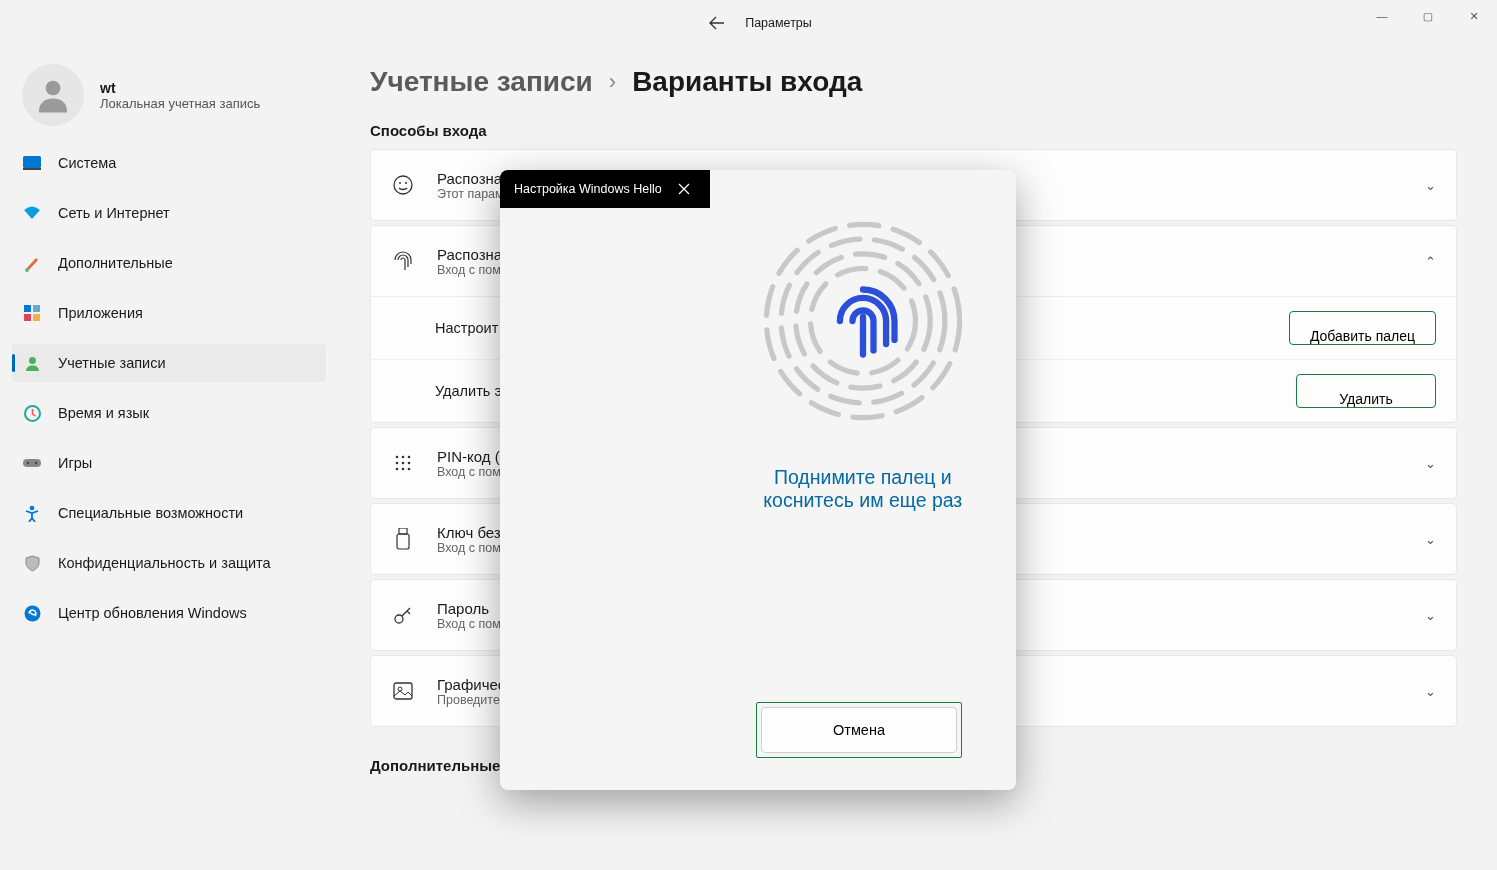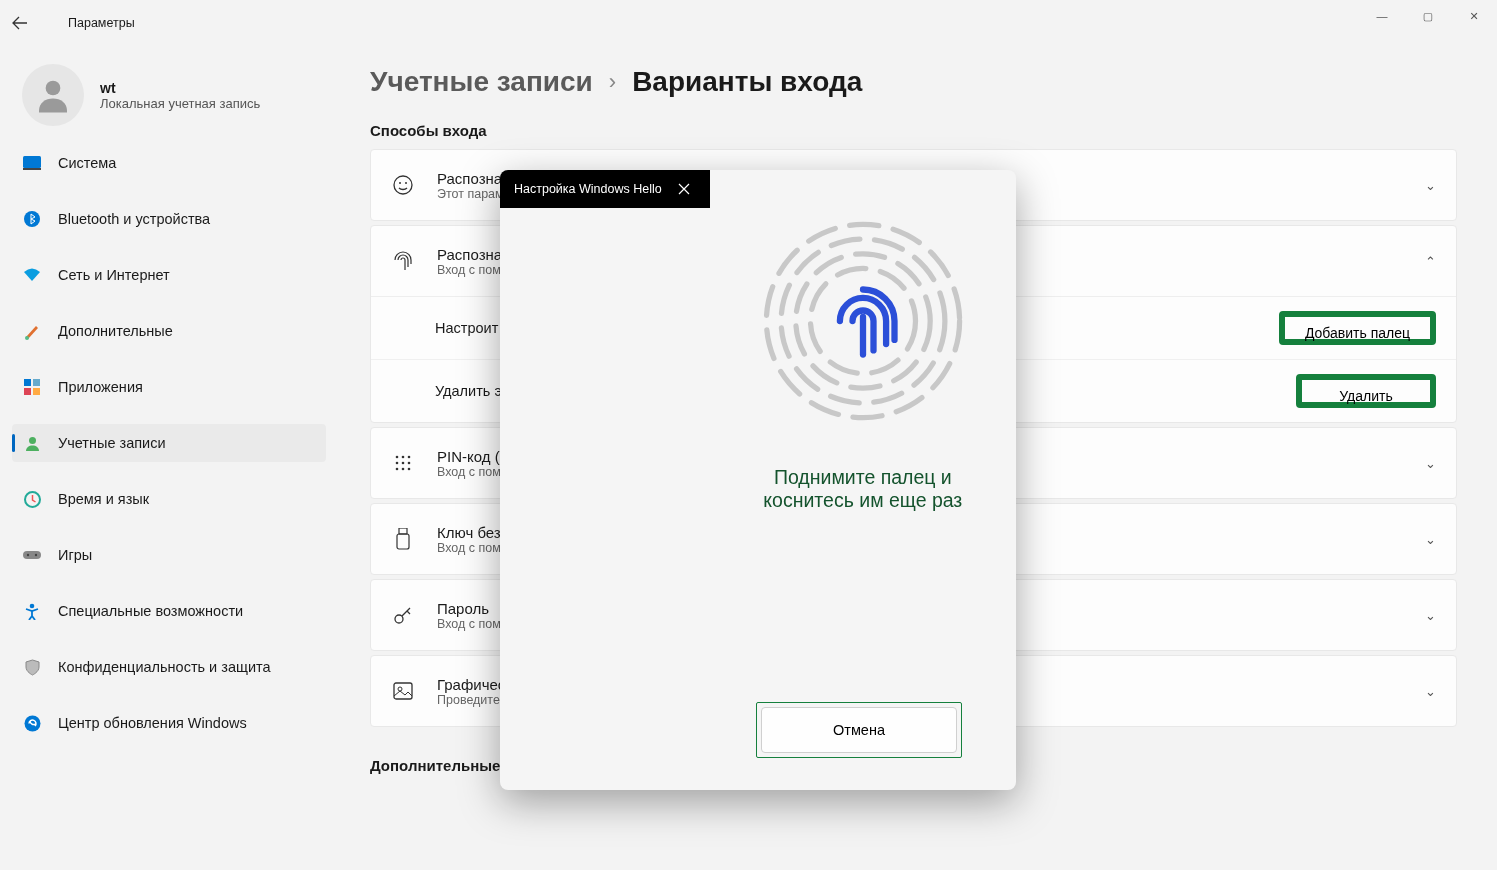--- a/index.html
+++ b/index.html
@@ -22,22 +22,23 @@
     width: 46px; height: 32px;
     display: flex; align-items: center; justify-content: center;
     font-size: 11px; color: #555;
     background: transparent;
     border: none;
   }
   .titlebar {
     display: flex;
     align-items: center;
     height: 46px;
-    padding-left: 8px;
-    gap: 36px;
+    padding-left: 20px;
+    gap: 16px;
+    justify-content: center;
   }
   .back-btn {
     width: 24px; height: 24px;
     display: flex; align-items: center; justify-content: center;
     font-size: 16px;
     color: #333;
   }
   .title-text { font-size: 12.5px; color: #1a1a1a; }
   .app-body { display: flex; height: calc(100% - 46px); }
   .sidebar {
@@ -70,21 +71,21 @@
     background: #fbfbfb;
     border-radius: 4px 4px 0 0;
     padding: 0 38px 0 12px;
     font-size: 14px;
     outline: none;
   }
   .search-icon-pos {
     position: absolute; right: 10px; top: 50%; transform: translateY(-50%);
     color: #555;
   }
-  .nav { display: flex; flex-direction: column; gap: 18px; padding: 0 4px; }
+  .nav { display: flex; flex-direction: column; gap: 12px; padding: 0 4px; }
   .nav-item {
     display: flex; align-items: center;
     height: 38px;
     padding: 0 10px;
     gap: 16px;
     border-radius: 4px;
     font-size: 14.5px;
     color: #1a1a1a;
     position: relative;
   }
@@ -142,24 +143,24 @@
   }
   .sub-row {
     display: flex; align-items: center; justify-content: space-between;
     padding: 14px 20px 14px 64px;
     border-top: 1px solid #f0f0f0;
   }
   .sub-row:first-child { border-top: none; }
   .sub-row-label { font-size: 14.5px; }
   .btn-outline {
     background: #fdfdfd;
-    border: 6px solid #15803d;
+    border: 1px solid #15803d;
     border-radius: 4px;
     height: 34px;
-    padding: 8px 20px;
+    padding: 16px 20px;
     font-size: 14px;
     min-width: 140px;
   }
   
   .dialog {
     position: absolute;
     left: 500px; top: 170px;
     width: 516px; height: 620px;
     background: #f5f5f5;
     border-radius: 8px;
@@ -186,21 +187,21 @@
     display: flex; flex-direction: column; align-items: center;
     padding: 46px 30px 20px 30px;
   }
   .fp-wrap {
     width: 210px; height: 210px;
     margin-bottom: 40px;
   }
   .dialog-instr {
     font-size: 19.5px;
     text-align: center;
-    color: #14532d;
+    color: #0369a1;
   }
   .dialog-footer-spacer { flex: 1; }
   .cancel-wrap {
     border: 1px solid #15803d;
     padding: 4px;
     border-radius: 2px;
     margin-left: auto;
     margin-right: 24px;
     margin-bottom: 12px;
   }
@@ -246,29 +247,20 @@
     </div>
     <nav class="nav">
       <div class="nav-item">
         <span class="nav-ico">
             <svg width="18" height="14" viewBox="0 0 18 14">
               <rect x="0" y="0" width="18" height="12" rx="1.5" fill="#0078d4"></rect>
               <rect x="0" y="12" width="18" height="2" fill="#444"></rect>
             </svg>
           </span>
         <span>Система</span>
-      </div>
-      <div class="nav-item">
-        <span class="nav-ico">
-            <svg width="16" height="16" viewBox="0 0 16 16">
-              <circle cx="8" cy="8" r="8" fill="#0078d4"></circle>
-              <path d="M7 3v10l4-3-4-2 4-2-4-3z" stroke="#fff" stroke-width="1" fill="none"></path>
-            </svg>
-          </span>
-        <span>Bluetooth и устройства</span>
       </div>
       <div class="nav-item">
         <span class="nav-ico">
             <svg width="18" height="14" viewBox="0 0 18 14">
               <path d="M1 4 Q9 -3 17 4 L9 13 Z" fill="#0a9de0"></path>
             </svg>
           </span>
         <span>Сеть и Интернет</span>
       </div>
       <div class="nav-item">

